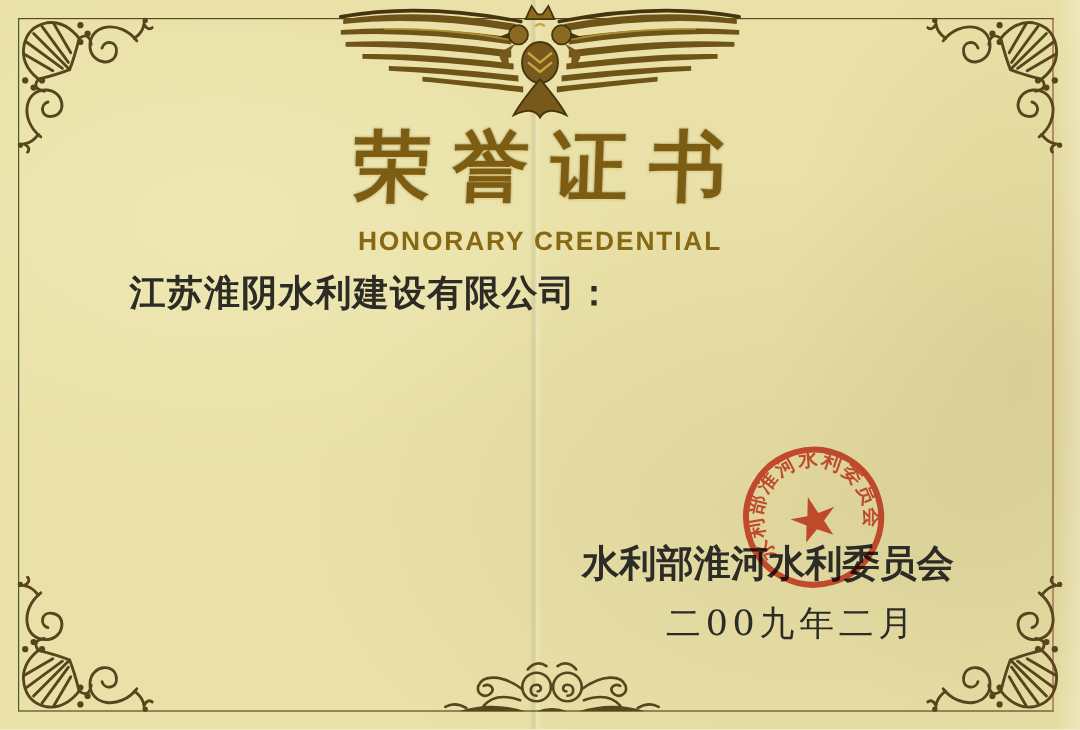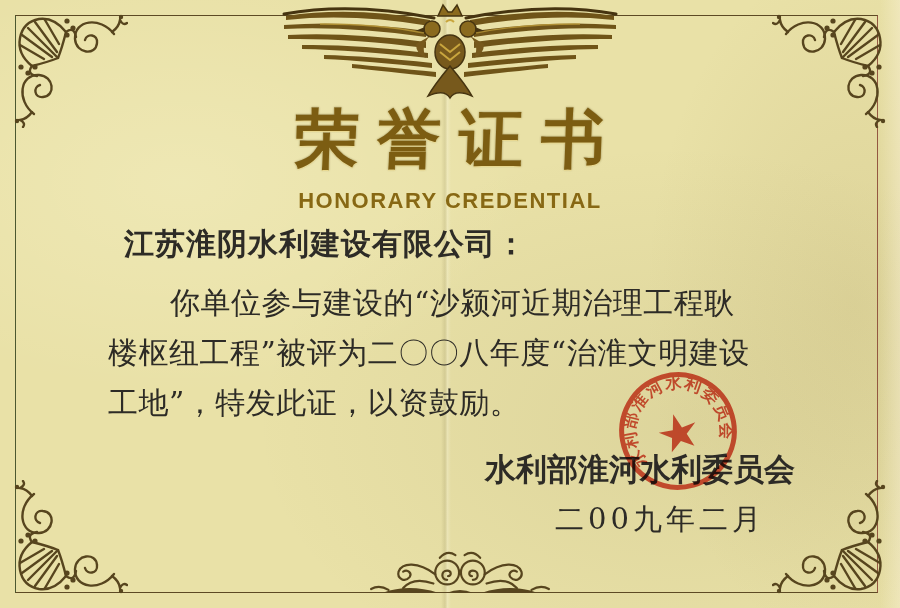--- a/index.html
+++ b/index.html
@@ -51,21 +51,21 @@
     transform:skewX(-2deg);
   }
   .subtitle{
     position:absolute;left:0;top:188px;width:900px;text-align:center;
     font-family:"Liberation Sans","DejaVu Sans",sans-serif;
     font-size:22px;font-weight:bold;letter-spacing:1.5px;color:#876814;
     text-shadow:0 1px 0 rgba(255,233,150,.4);
   }
 
   .recipient{
-    position:absolute;left:124px;top:224px;
+    position:absolute;left:108px;top:224px;
     font-size:30px;color:#2d2b26;letter-spacing:1px;white-space:nowrap;font-weight:600;
   }
   .body-text{
     position:absolute;left:108px;top:278px;width:700px;
     font-size:30px;color:#2d2b26;letter-spacing:.5px;line-height:50px;
   }
   .body-text .line{white-space:nowrap;}
   .body-text .line:first-child{text-indent:62px;}
 
   .issuer{
@@ -195,25 +195,20 @@
     <path d="M166 22 Q170 18 174 22" fill="none" stroke="#c9a63e" stroke-width="2"></path>
     <path d="M196 33 Q240 24 300 24" fill="none" stroke="#c9a63e" stroke-width="1.4" opacity=".7"></path>
     <path d="M144 33 Q100 24 40 24" fill="none" stroke="#c9a63e" stroke-width="1.4" opacity=".7"></path>
   </svg>
 
   <div class="title">荣誉证书</div>
   <div class="subtitle">HONORARY CREDENTIAL</div>
 
   <div class="recipient">江苏淮阴水利建设有限公司：</div>
 
-  <div class="body-text">
-    <div class="line">你单位参与建设的“沙颍河近期治理工程耿</div>
-    <div class="line">楼枢纽工程”被评为二〇〇八年度“治淮文明建设</div>
-    <div class="line">工地”，特发此证，以资鼓励。</div>
-  </div>
 
   <div class="issuer">水利部淮河水利委员会</div>
   <div class="date">二00九年二月</div>
 
   <svg class="seal" viewBox="-60 -60 120 120">
     <defs>
       <path id="sealArc" d="M -30 17.25 A 34.5 34.5 0 1 1 30 17.25" fill="none"></path>
     </defs>
     <circle cx="0" cy="0" r="45" fill="none" stroke="#d8402c" stroke-width="4"></circle>
     <polygon points="0,-14 3.8,-1.8 15.2,-2.9 6.1,4.0 9.4,14.9 0,8.4 -9.4,14.9 -6.1,4.0 -15.2,-2.9 -3.8,-1.8" fill="#d8402c"></polygon>

